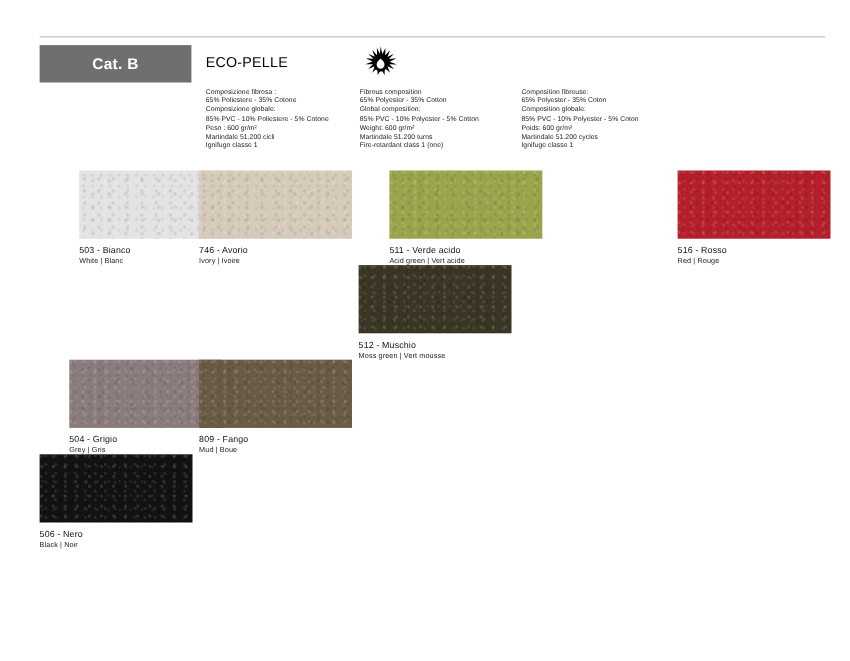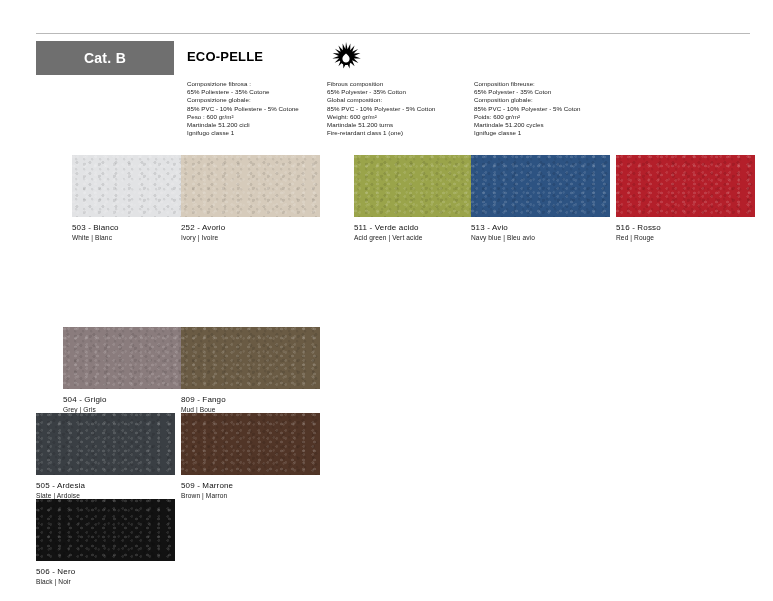--- a/index.html
+++ b/index.html
@@ -51,21 +51,21 @@
     font-weight: bold;
     letter-spacing: 0.3px;
     font-family: "Liberation Sans", sans-serif;
   }
 
   .eco-title {
     position: absolute;
     left: 187px;
     top: 49px;
     font-size: 13px;
-    font-weight: bold;
+    font-weight: normal;
     letter-spacing: 0.2px;
   }
 
   .flame-icon {
     position: absolute;
     left: 329px;
     top: 40px;
     width: 34px;
     height: 32px;
   }
@@ -193,67 +193,55 @@
 
   <div class="grid" id="swatch-grid">
       <div class="swatch-row">
         <div class="swatch-cell" style="left: 0px; padding-left: 36px;">
           <div class="swatch-chip" style="background: rgb(226, 227, 229);"></div>
           <div class="swatch-name">503 - Bianco</div>
           <div class="swatch-sub">White | Blanc</div>
         </div>
         <div class="swatch-cell" style="left: 145px;">
           <div class="swatch-chip" style="background: rgb(214, 203, 187);"></div>
-          <div class="swatch-name">252 - Avorio</div>
+          <div class="swatch-name">746 - Avorio</div>
           <div class="swatch-sub">Ivory | Ivoire</div>
         </div>
         <div class="swatch-cell" style="left: 290px; padding-left: 28px;">
           <div class="swatch-chip" style="background: rgb(154, 164, 74);"></div>
           <div class="swatch-name">511 - Verde acido</div>
           <div class="swatch-sub">Acid green | Vert acide</div>
         </div>
-        <div class="swatch-cell" style="left: 435px;">
-          <div class="swatch-chip" style="background: rgb(45, 83, 130);"></div>
-          <div class="swatch-name">513 - Avio</div>
-          <div class="swatch-sub">Navy blue | Bleu avio</div>
-        </div>
         <div class="swatch-cell" style="left: 580px;">
           <div class="swatch-chip" style="background: rgb(180, 31, 42);"></div>
           <div class="swatch-name">516 - Rosso</div>
           <div class="swatch-sub">Red | Rouge</div>
         </div>
       </div>
       <div class="swatch-row">
+        <div class="swatch-cell" style="left: 290px;">
+          <div class="swatch-chip" style="background: rgb(58, 53, 36);"></div>
+          <div class="swatch-name">512 - Muschio</div>
+          <div class="swatch-sub">Moss green | Vert mousse</div>
+        </div>
       </div>
       <div class="swatch-row">
         <div class="swatch-cell" style="left: 0px; padding-left: 27px;">
           <div class="swatch-chip" style="background: rgb(138, 124, 125);"></div>
           <div class="swatch-name">504 - Grigio</div>
           <div class="swatch-sub">Grey | Gris</div>
         </div>
         <div class="swatch-cell" style="left: 145px;">
           <div class="swatch-chip" style="background: rgb(106, 91, 68);"></div>
           <div class="swatch-name">809 - Fango</div>
           <div class="swatch-sub">Mud | Boue</div>
         </div>
       </div>
       <div class="swatch-row">
         <div class="swatch-cell" style="left: 0px;">
-          <div class="swatch-chip" style="background: rgb(58, 63, 68);"></div>
-          <div class="swatch-name">505 - Ardesia</div>
-          <div class="swatch-sub">Slate | Ardoise</div>
-        </div>
-        <div class="swatch-cell" style="left: 145px;">
-          <div class="swatch-chip" style="background: rgb(81, 53, 39);"></div>
-          <div class="swatch-name">509 - Marrone</div>
-          <div class="swatch-sub">Brown | Marron</div>
-        </div>
-      </div>
-      <div class="swatch-row">
-        <div class="swatch-cell" style="left: 0px;">
           <div class="swatch-chip" style="background: rgb(18, 18, 18);"></div>
           <div class="swatch-name">506 - Nero</div>
           <div class="swatch-sub">Black | Noir</div>
         </div>
       </div>
     </div>
 
 </div>
 
 </body></html>

